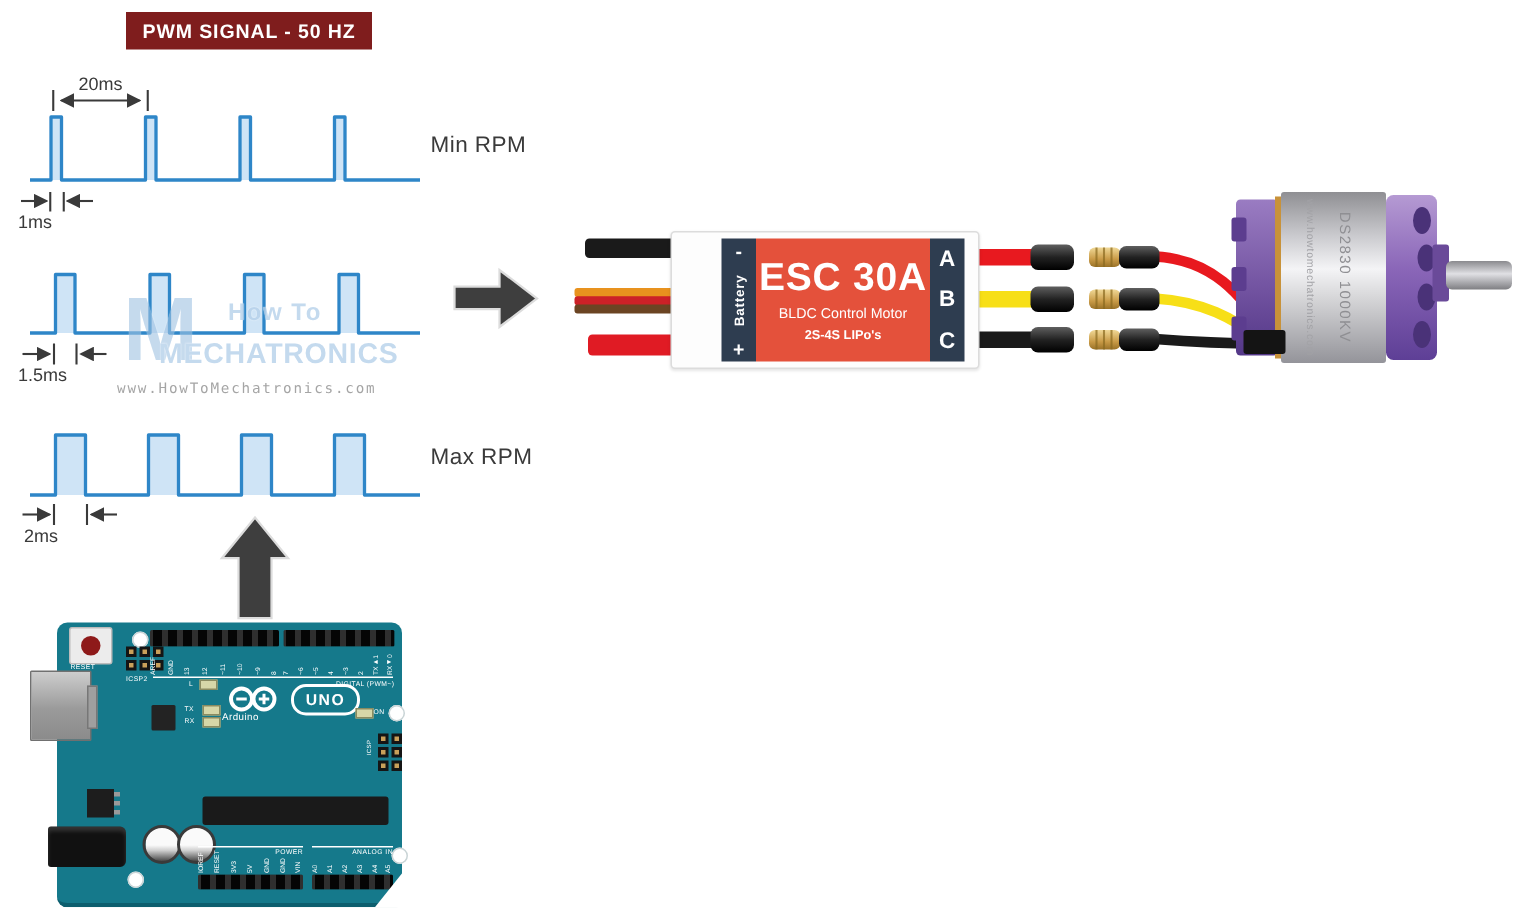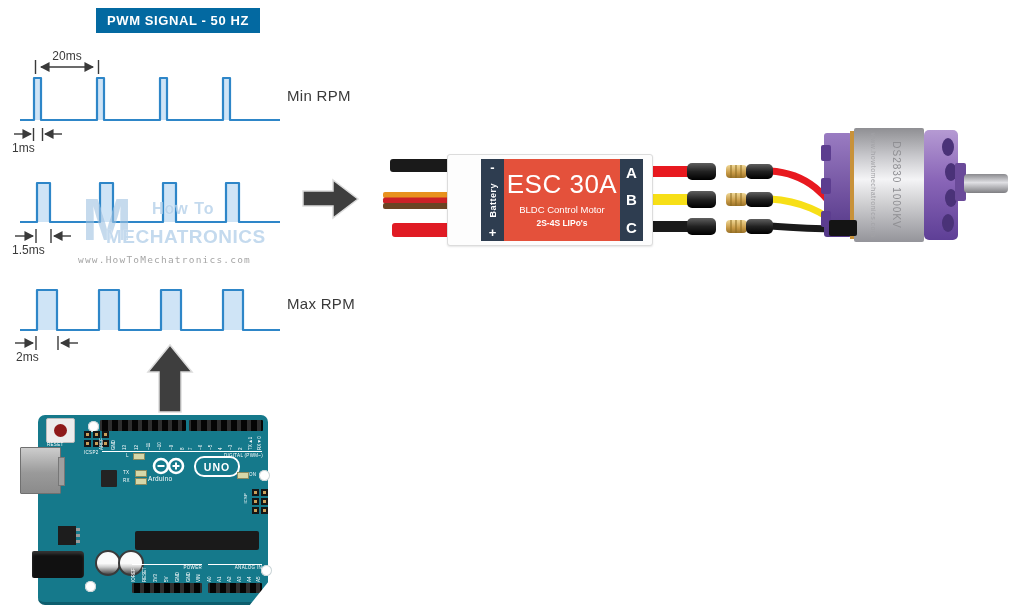--- a/index.html
+++ b/index.html
@@ -1,20 +1,20 @@
 <!DOCTYPE html>
 <html><head>
 <meta charset="utf-8">
 <style>
   html,body{margin:0;padding:0;background:#fff;}
   .canvas{position:relative;width:1024px;height:605px;background:#fff;overflow:hidden;
           font-family:"Liberation Sans",sans-serif;}
 
   
-  .title-box{position:absolute;left:96px;top:8px;background:#0369a1;color:#fff;
+  .title-box{position:absolute;left:84px;top:8px;background:#7f1d1d;color:#fff;
              font-size:13px;font-weight:bold;letter-spacing:.6px;padding:5px 11px;}
 
   
   svg.layer{position:absolute;left:0;top:0;pointer-events:none;}
   svg text{font-family:"Liberation Sans",sans-serif;}
   .dimtxt{fill:#3a3a3a;font-size:12px;}
   .rpmtxt{fill:#3a3a3a;font-size:15px;letter-spacing:.3px;}
 
   
   .watermark{position:absolute;left:78px;top:190px;width:180px;height:85px;z-index:5;
@@ -33,21 +33,21 @@
        border:1px solid #dcdcdc;border-radius:3px;box-shadow:0 1px 2px rgba(0,0,0,.1);z-index:4;}
   .esc-panel{position:absolute;left:33px;top:4px;right:9px;bottom:4px;display:flex;}
   .esc-strip{width:23px;background:#2e3d50;color:#fff;display:flex;flex-direction:column;
              align-items:center;justify-content:space-between;}
   .esc-strip.batt{padding:2px 0;}
   .esc-sign{font-size:13px;font-weight:bold;line-height:1;}
   .esc-batt{writing-mode:vertical-rl;transform:rotate(180deg);font-size:9px;font-weight:bold;
             letter-spacing:.5px;}
   .esc-red{flex:1;background:#e4513b;color:#fff;display:flex;flex-direction:column;
            align-items:center;justify-content:center;}
-  .esc-title{font-size:26px;font-weight:normal;letter-spacing:.5px;line-height:1;margin-top:-2px;text-align:center;}
+  .esc-title{font-size:26px;font-weight:bold;letter-spacing:.5px;line-height:1;margin-top:-2px;text-align:center;}
   .esc-sub1{font-size:9.5px;font-weight:normal;margin-top:7px;}
   .esc-sub2{font-size:8.5px;font-weight:bold;margin-top:3px;}
   .esc-terms{justify-content:space-around;}
   .term{font-size:15px;font-weight:bold;line-height:1;}
 
   
   .board{position:absolute;left:38px;top:415px;width:230px;height:187px;background:#15798b;
          border-radius:7px 7px 4px 7px;border-bottom:3px solid #0d5e6e;z-index:3;}
   .board .cut{position:absolute;right:-1px;bottom:-4px;width:20px;height:25px;background:#fff;
               clip-path:polygon(100% 0,100% 100%,0 100%);}

